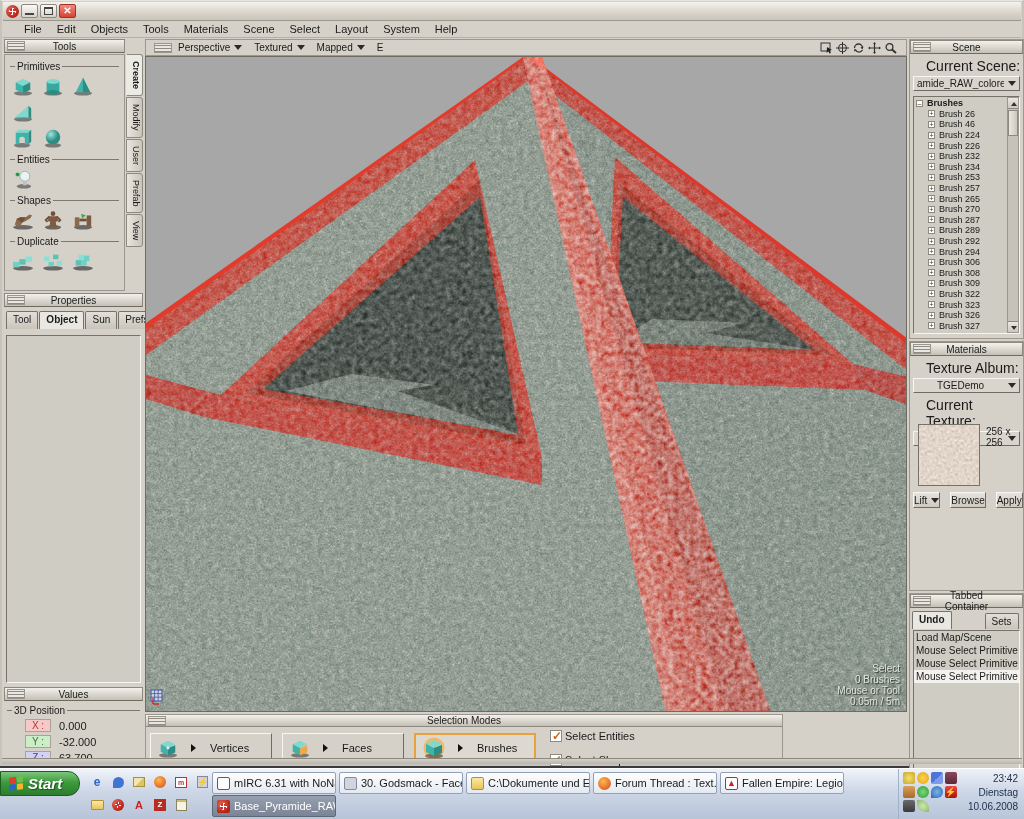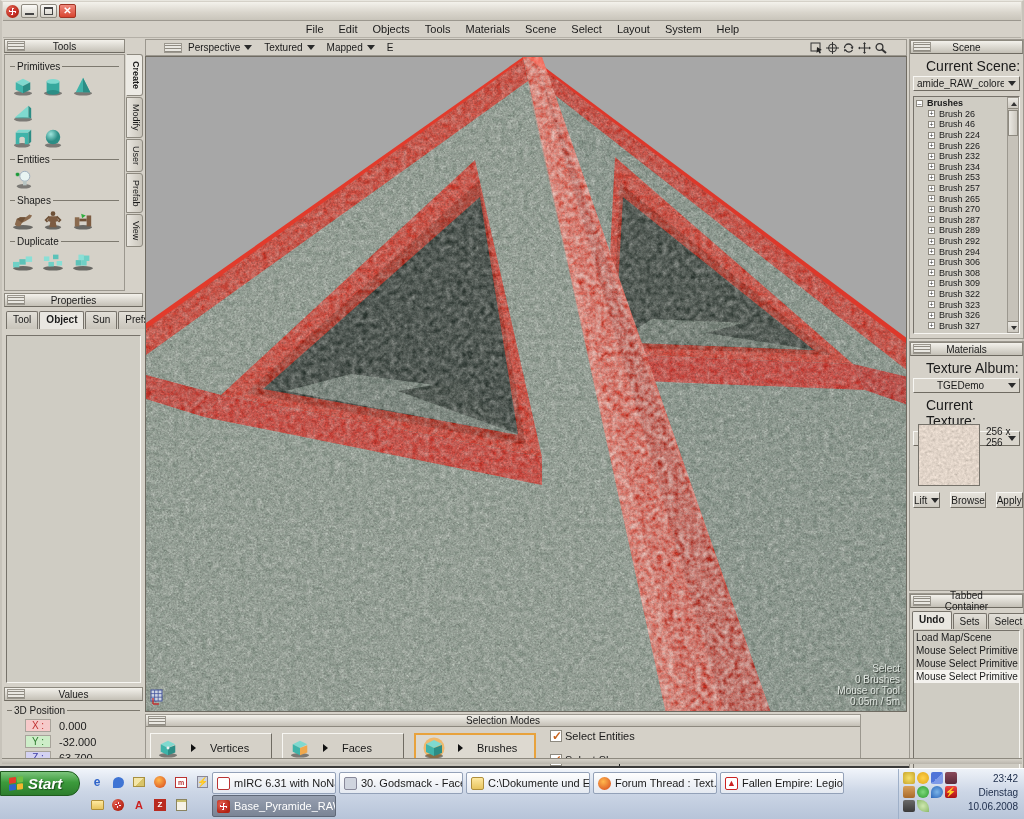--- a/index.html
+++ b/index.html
@@ -20,21 +20,21 @@
   .winbtn.min::after { content:""; position:absolute; left:3px; right:3px; bottom:2px; height:2px; background:#444; }
   .winbtn.max::after { content:""; position:absolute; left:3px; right:3px; top:2px; bottom:2px; border:1px solid #444; border-top-width:2px; }
   .winbtn.close::after { content:"✕"; position:absolute; left:0; right:0; top:0; text-align:center; font-size:10px; font-weight:bold; color:#fff; line-height:12px; }
   .torque-logo { width:13px; height:13px; border-radius:50%;
                  background:radial-gradient(circle at 35% 35%, #e86a5a, #b42314 70%);
                  position:relative; }
   .torque-logo::after { content:""; position:absolute; inset:3px; border-radius:50%;
                  background:conic-gradient(#fff 0 25deg,#c33 25deg 90deg,#fff 90deg 115deg,#c33 115deg 180deg,#fff 180deg 205deg,#c33 205deg 270deg,#fff 270deg 295deg,#c33 295deg); }
 
   .menubar { position:absolute; left:1px; top:20px; right:1px; height:17px; background:#d5d1c8;
-             display:flex; align-items:center; padding-left:22px; border-bottom:1px solid #b4b0a7;justify-content:center; }
+             display:flex; align-items:center; padding-left:14px; border-bottom:1px solid #b4b0a7; }
   .menu-item { padding:2px 8px 2px 7px; font-size:11px; }
 
   
   .panel-header { height:14px; background:linear-gradient(#f3f1eb,#c4c0b6);
                   border:1px solid #8d897f; border-bottom-color:#6f6b62;
                   display:flex; align-items:center; font-size:10px; }
   .panel-header .title { flex:1; text-align:center; margin-right:20px; }
   .grip { width:18px; height:10px; margin-left:2px; border:1px solid #9b978e; background:
           repeating-linear-gradient(#e9e7e1 0 1px,#8f8b82 1px 2px, #e9e7e1 2px 3px); }
   .sunken { border:1px solid; border-color:#76726a #f7f6f2 #f7f6f2 #76726a; background:#cfccc3; }
@@ -68,30 +68,30 @@
 
   .values-panel { position:absolute; left:0; top:648px; width:139px; height:110px; }
   .axis-row { display:flex; align-items:center; margin:3px 0 0 18px; font-size:11px; }
   .axis-chip { width:26px; text-align:center; border:1px solid #a7a39a; font-size:10px; margin-right:8px; }
   .chip-x { background:#f6c9c9; color:#c03030; }
   .chip-y { background:#cdedc8; color:#2f7d2f; }
   .chip-z { background:#d4d2f2; color:#4040a8; }
 
   
   .center-col { position:absolute; left:143px; top:38px; width:762px; }
-  .vp-toolbar { height:17px; display:flex; align-items:center; background:#d5d1c8; border:1px solid #9b978e; padding:0 16px; }
+  .vp-toolbar { height:17px; display:flex; align-items:center; background:#d5d1c8; border:1px solid #9b978e; padding:0 6px; }
   .vp-mode { display:flex; align-items:center; font-size:10px; padding:1px 6px; }
   .vp-icons { margin-left:auto; display:flex; gap:1px; margin-right:2px; }
   .vp-iconbtn { width:15px; height:13px; display:flex; align-items:center; justify-content:center; }
   .viewport { position:absolute; left:0; top:17px; width:762px; height:656px; border:1px solid #6f6b62; background:#a8a8a8; overflow:hidden; }
   .vp-status { position:absolute; right:6px; bottom:4px; text-align:right; font-size:10px; line-height:11px;
                color:#dfe5df; text-shadow:1px 1px 1px rgba(20,25,20,.8); }
   .axis-gizmo { position:absolute; left:4px; bottom:6px; width:16px; height:16px; }
 
-  .selection-panel { position:absolute; left:0; top:675px; width:716px; height:49px; background:#d5d1c8; border:1px solid #9b978e; }
+  .selection-panel { position:absolute; left:0; top:675px; width:638px; height:49px; background:#d5d1c8; border:1px solid #9b978e; }
   .selection-panel .panel-header { height:12px; border:none; border-bottom:1px solid #8d897f; }
   .sel-body { display:flex; align-items:center; padding:3px 4px; }
   .sel-btn { width:122px; height:30px; display:flex; align-items:center; gap:14px; padding-left:6px;
              border:1px solid; border-color:#f7f6f2 #6f6b62 #6f6b62 #f7f6f2; background:#d5d1c8; margin-right:10px; font-size:11px; }
   .sel-btn.active { border:2px solid #e8a23c; background:#ddd9d0; }
   .sel-marker { width:0; height:0; border-top:4px solid transparent; border-bottom:4px solid transparent; border-left:5px solid #111; margin-left:-2px; }
   .checks { display:flex; flex-direction:column; gap:12px; margin-left:4px; }
   .checkrow { display:flex; align-items:center; font-size:11px; gap:3px; }
   .checkbox { width:12px; height:12px; background:#fff; border:1px solid #8d897f; position:relative; }
   .checkbox::after { content:"✓"; position:absolute; left:1px; top:-2px; color:#c9641e; font-size:12px; font-weight:bold; }
@@ -118,21 +118,21 @@
   .sb-btn.down { position:absolute; bottom:0; left:0; right:0; border-top:1px solid #8d897f; border-bottom:none; }
   .sb-btn::after { content:""; position:absolute; left:3px; top:4px; border-left:3px solid transparent; border-right:3px solid transparent; border-bottom:4px solid #333; }
   .sb-btn.down::after { border-bottom:none; border-top:4px solid #333; }
   .sb-thumb { position:absolute; top:12px; left:0; right:0; height:26px; background:linear-gradient(90deg,#eae8e2,#ccc8bf); border:1px solid #8d897f; }
 
   .tex-preview { position:absolute; left:8px; top:82px; width:62px; height:62px; border:1px solid #76726a; }
   .tex-size { position:absolute; left:76px; top:84px; font-size:10px; }
   .mat-btns { position:absolute; left:3px; right:3px; top:150px; display:flex; gap:10px; }
   .mat-btn { height:16px; flex:1; }
 
-  .tc-tabs { display:flex; margin:3px 20px 0 2px; align-items:flex-end; }
+  .tc-tabs { display:flex; margin:3px 20px 0 2px; align-items:flex-end;gap:32px; }
   .tc-list { position:absolute; left:3px; right:3px; top:36px; bottom:26px; font-size:10px; }
   .tc-row { height:13px; line-height:13px; padding-left:2px; white-space:nowrap; overflow:hidden; }
   .tc-row.hl { background:#f4f2ee; }
   .tc-footer { position:absolute; left:3px; right:3px; bottom:3px; height:19px; display:flex; align-items:center; font-size:9px; padding:0 2px; }
   .trash-btn { margin-left:auto; width:16px; height:15px; }
 
   
   .bottom-strip { position:absolute; left:0; top:760px; width:1024px; height:8px; background:linear-gradient(#d5d1c8,#b9b5ac); border-top:1px solid #8d897f; }
   .taskbar { position:absolute; left:0; top:768px; width:1024px; height:51px;
              background:linear-gradient(#f0f4fa,#ccd6e6 45%,#b7c4d8); border-top:1px solid #fff; }

